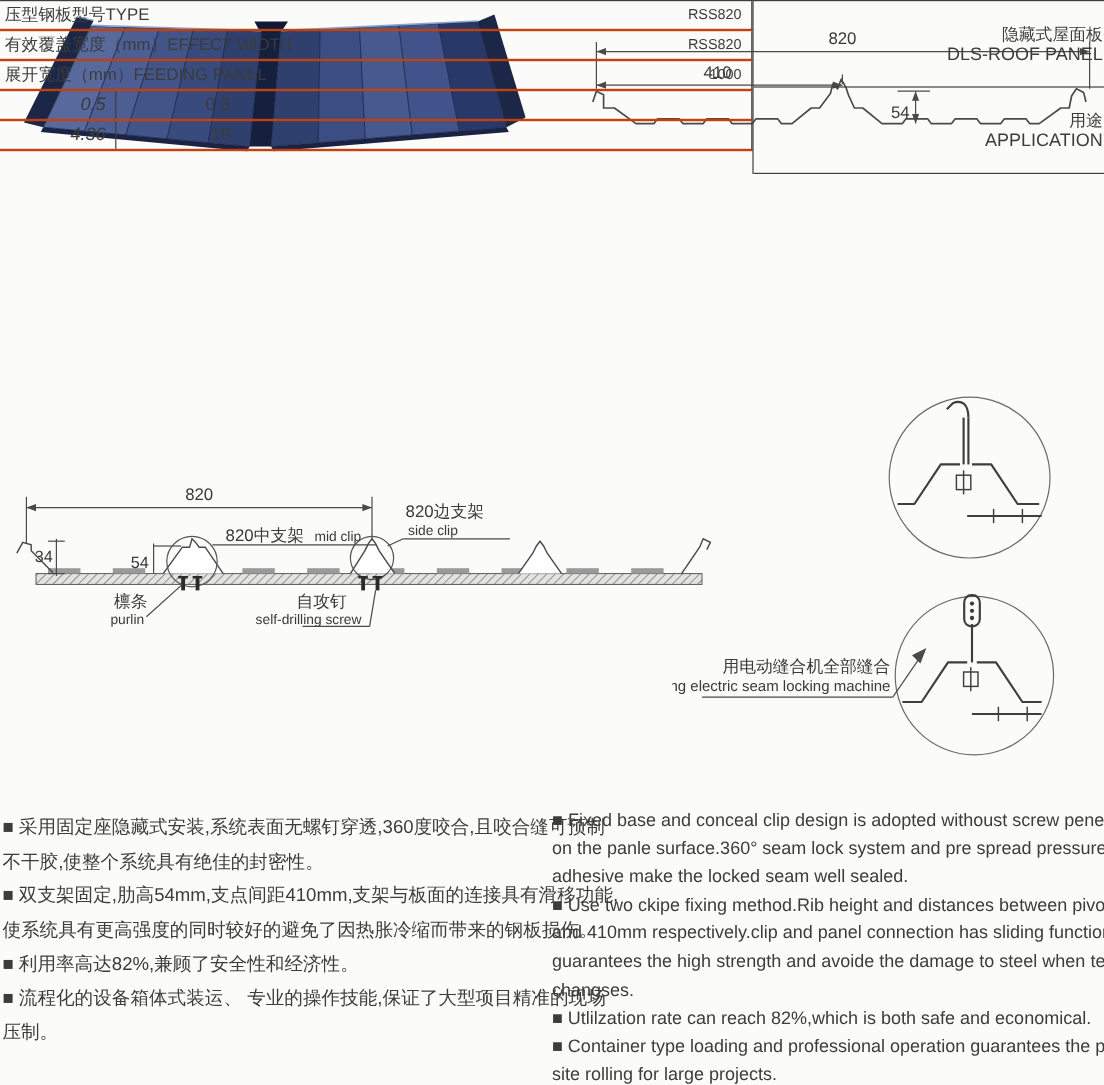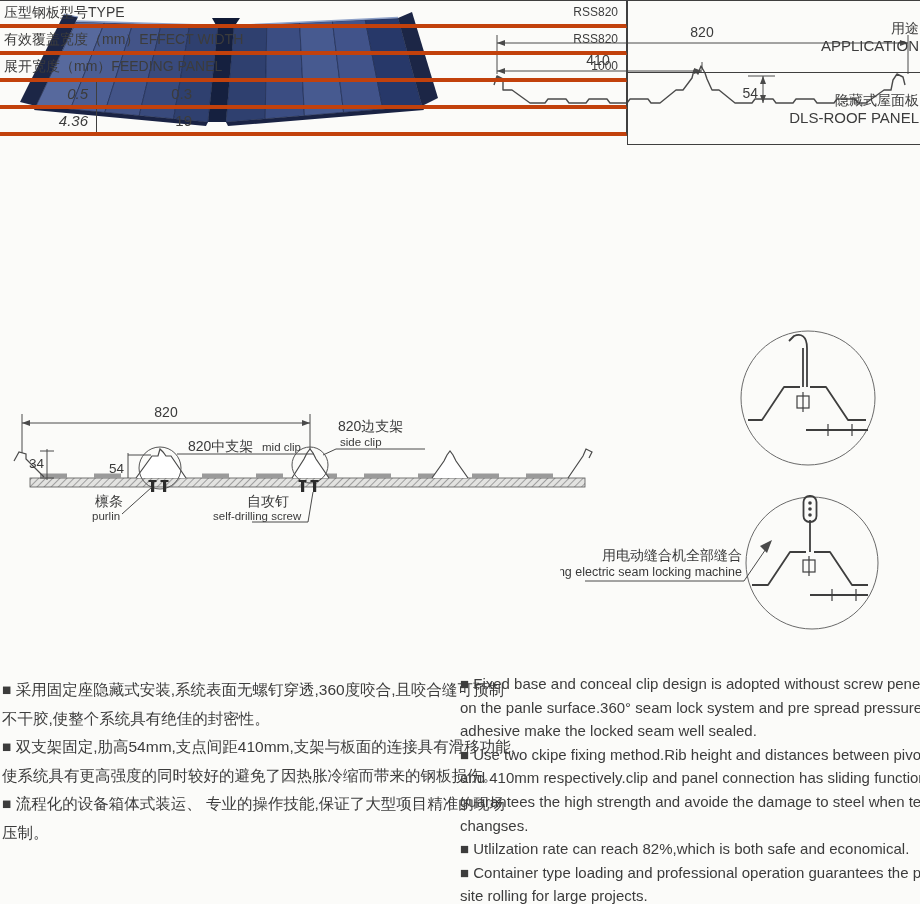--- a/index.html
+++ b/index.html
@@ -4,21 +4,21 @@
 <style>
   html,body{margin:0;padding:0;}
   body{width:920px;height:904px;overflow:hidden;background:#fbfbf9;
        font-family:"Liberation Sans","DejaVu Sans",sans-serif;color:#3c3c3c;position:relative;}
   .abs{position:absolute;}
   svg text{font-family:"Liberation Sans","DejaVu Sans",sans-serif;fill:#3a3a3a;}
 
   
   .spec-table{position:absolute;left:0;top:162;width:920px;}
   .tleft{position:absolute;left:0;top:0;width:627px;border-top:1px solid #3f3f3f;box-sizing:border-box;}
-  .trow{display:flex;height:23px;line-height:23px;border-bottom:4px solid #c2410c;border-right:1px solid #3f3f3f;box-sizing:content-box;}
+  .trow{display:flex;height:23px;line-height:23px;border-bottom:2px solid #c2410c;border-right:1px solid #3f3f3f;box-sizing:content-box;}
   .tlabel{flex:1;padding-left:4px;font-size:14px;white-space:nowrap;overflow:hidden;}
   .tval{width:96px;text-align:right;padding-right:8px;font-size:15px;box-sizing:border-box;font-style:italic;}
   .tval2{width:104px;text-align:right;padding-right:8px;font-size:15px;border-left:1px solid #3f3f3f;box-sizing:border-box;}
   .tvalspan{width:104px;text-align:right;padding-right:8px;font-size:12px;box-sizing:border-box;}
   .tapp{position:absolute;left:627px;top:0;width:293px;border-top:1px solid #3f3f3f;border-left:1px solid #3f3f3f;box-sizing:border-box;}
   .tcell{height:71px;border-bottom:1px solid #3f3f3f;display:flex;flex-direction:column;justify-content:center;align-items:flex-end;padding-right:1px;}
   .tcell .cn{font-size:14px;line-height:17px;}
   .tcell .en{font-size:15px;line-height:17px;}
 
   
@@ -99,26 +99,26 @@
       <div class="tval">0.5</div>
       <div class="tval2">0.3</div>
     </div>
     <div class="trow">
       <div class="tval">4.36</div>
       <div class="tval2">19</div>
     </div>
   </div>
   <div class="tapp">
     <div class="tcell">
+      <div class="cn">隐藏式屋面板</div>
+      <div class="en">DLS-ROOF PANEL</div>
+    </div>
+    <div class="tcell">
       <div class="cn">用途</div>
       <div class="en">APPLICATION</div>
-    </div>
-    <div class="tcell">
-      <div class="cn">隐藏式屋面板</div>
-      <div class="en">DLS-ROOF PANEL</div>
     </div>
   </div>
 </div>
 
 <svg class="abs" style="left:0;top:385px" width="620" height="165" viewBox="0 385 620 165">
   <defs>
     <pattern id="hatch" width="5" height="5" patternUnits="userSpaceOnUse" patternTransform="rotate(45)">
       <rect width="5" height="5" fill="#e3e3e1"></rect>
       <line x1="0" y1="0" x2="0" y2="5" stroke="#8d8d8d" stroke-width="1.6"></line>
     </pattern>
@@ -240,20 +240,21 @@
   <line x1="585" y1="581" x2="744" y2="581" stroke="#4a4a4a"></line>
   <line x1="744" y1="581" x2="770" y2="543" stroke="#4a4a4a"></line>
   <polygon points="772,540 760,546 767,553" fill="#4a4a4a"></polygon>
 </svg>
 
 <div class="feat-cn">
   <div class="fl j">■ 采用固定座隐藏式安装,系统表面无螺钉穿透,360度咬合,且咬合缝可预制</div>
   <div class="fl">不干胶,使整个系统具有绝佳的封密性。</div>
   <div class="fl j">■ 双支架固定,肋高54mm,支点间距410mm,支架与板面的连接具有滑移功能,</div>
   <div class="fl j">使系统具有更高强度的同时较好的避免了因热胀冷缩而带来的钢板损伤。</div>
+  <div class="fl">■ 利用率高达82%,兼顾了安全性和经济性。</div>
   <div class="fl j">■ 流程化的设备箱体式装运、 专业的操作技能,保证了大型项目精准的现场</div>
   <div class="fl">压制。</div>
 </div>
 <div class="feat-en">
   <div class="fl j">■ Fixed base and conceal clip design is adopted withoust screw penetration</div>
   <div class="fl j">on the panle surface.360°  seam lock system and pre spread pressure-sensitive</div>
   <div class="fl">adhesive make the locked seam well sealed.</div>
   <div class="fl j">■ Use two ckipe fixing method.Rib height and distances between pivots 54mm</div>
   <div class="fl j">and 410mm respectively.clip and panel connection has sliding function.Which</div>
   <div class="fl j">guarantees the high strength and avoide the damage to steel when temperature</div>

